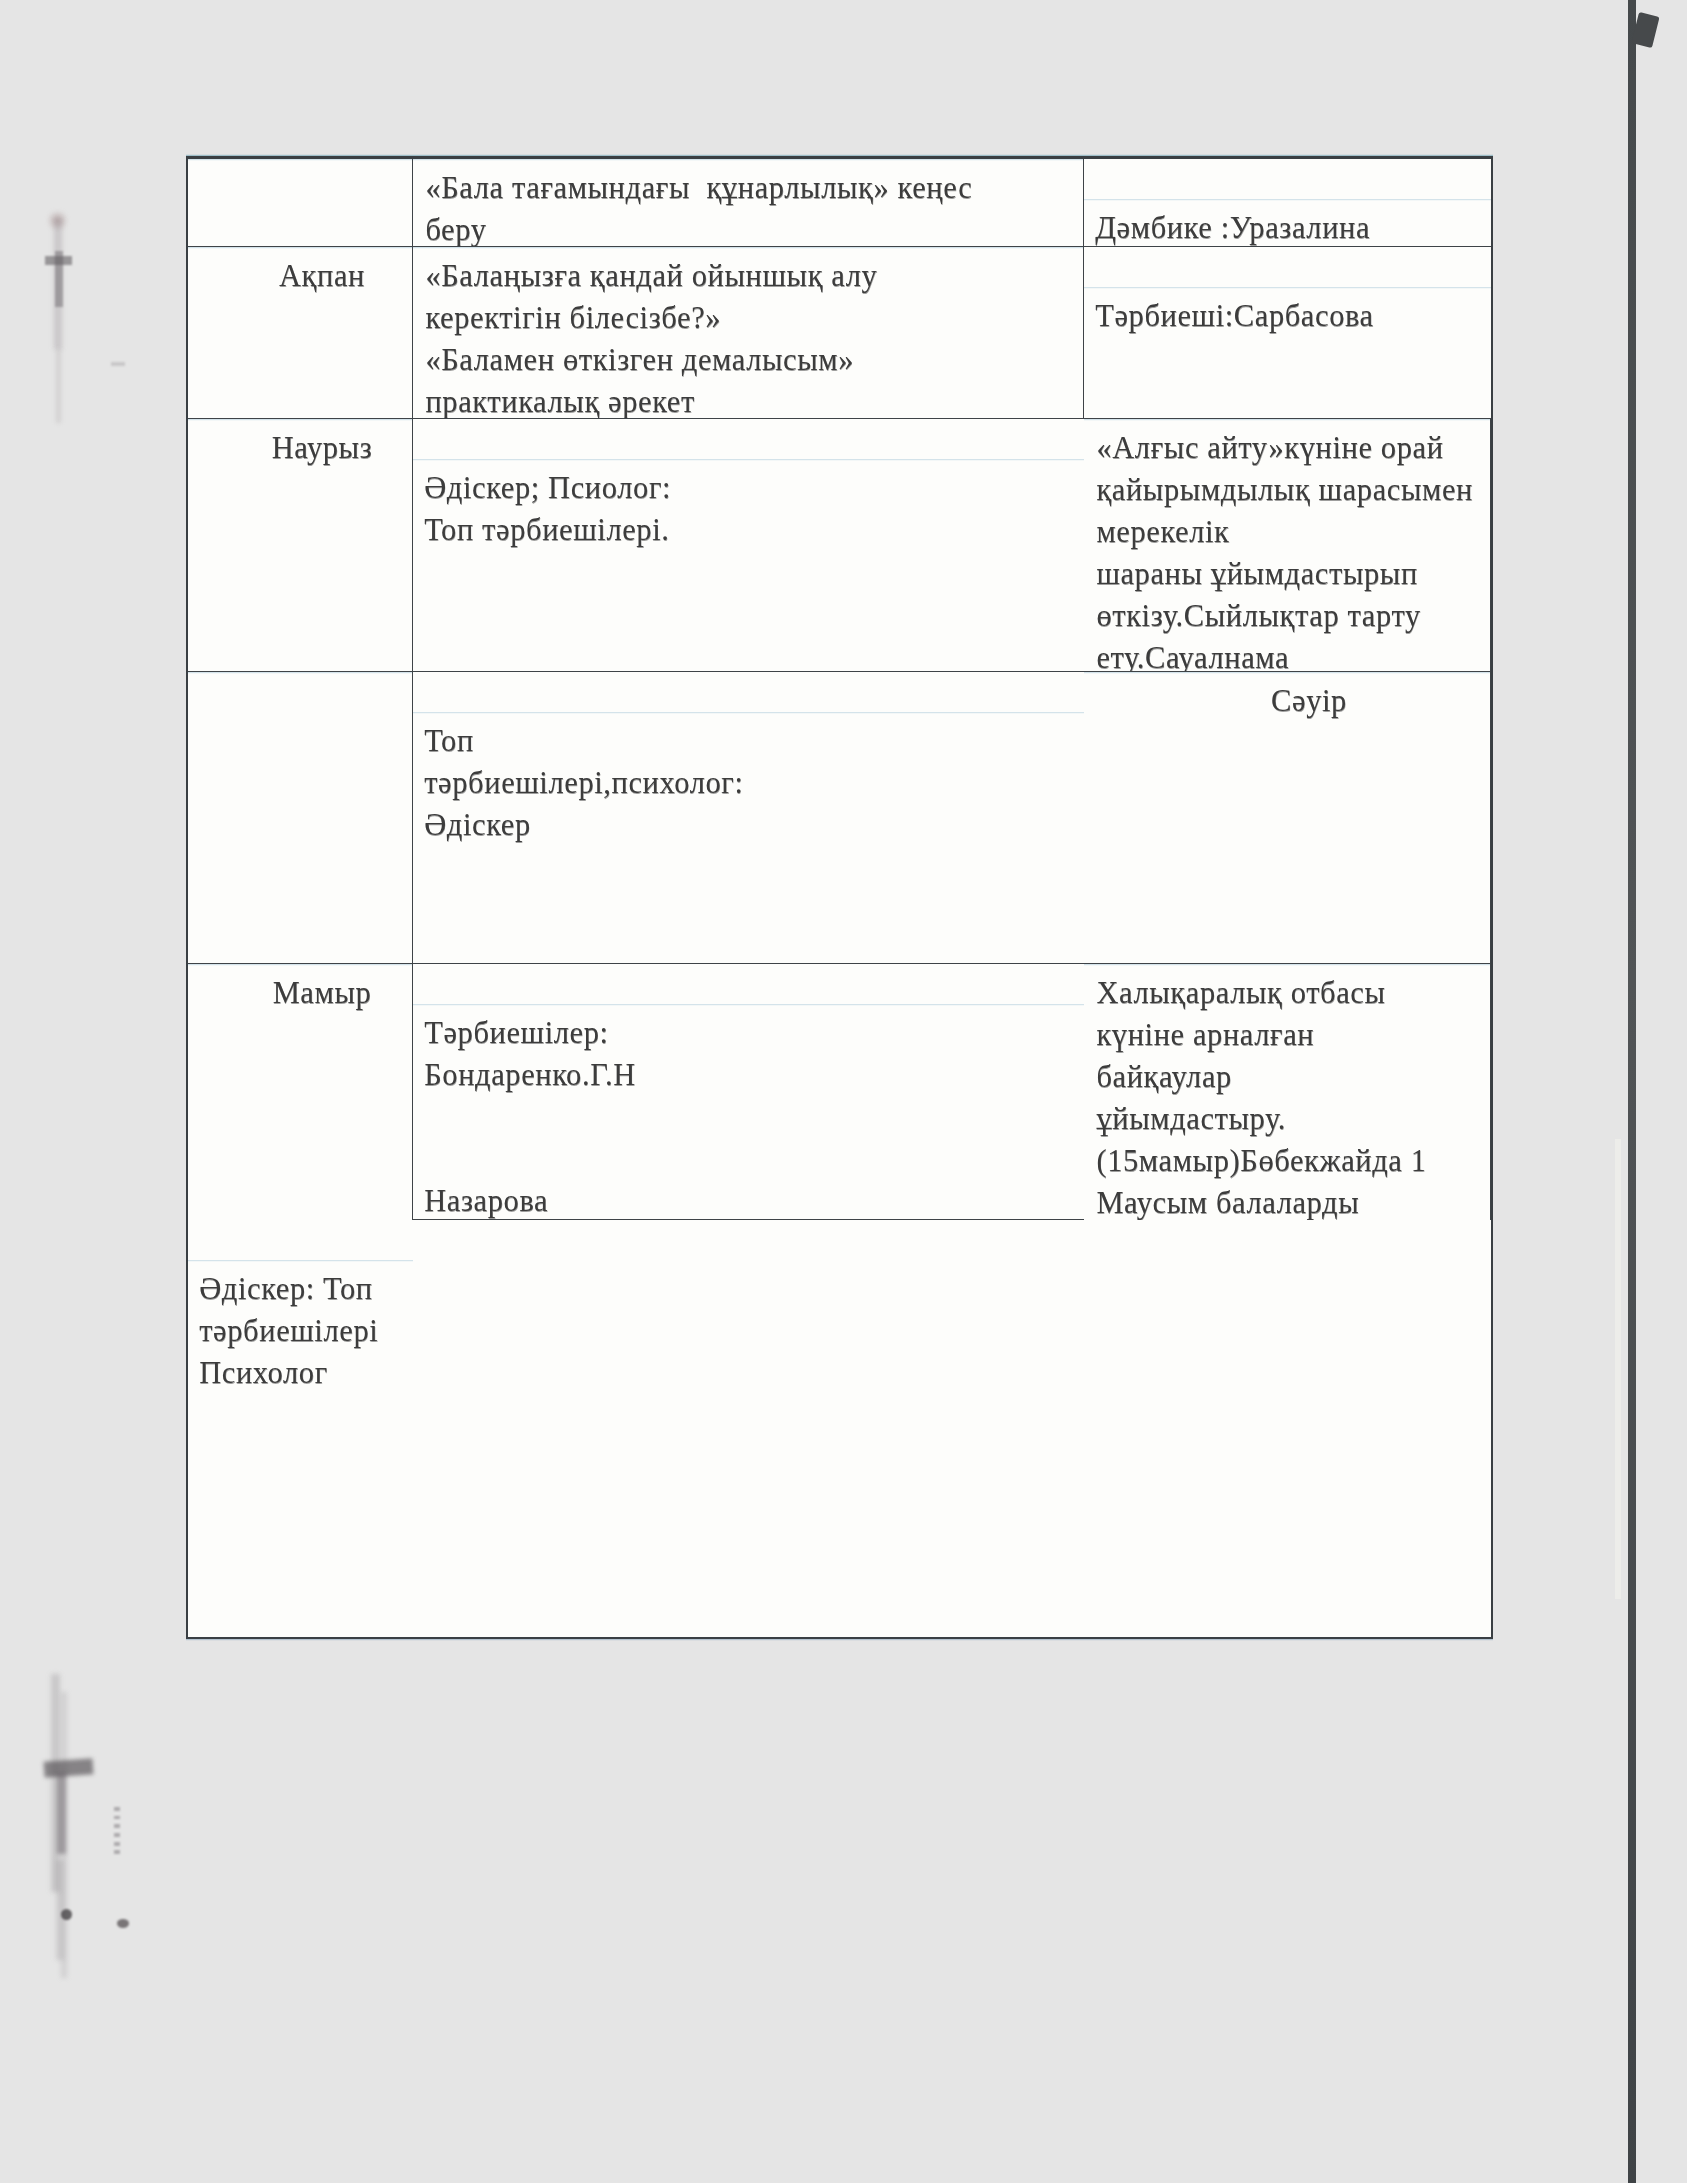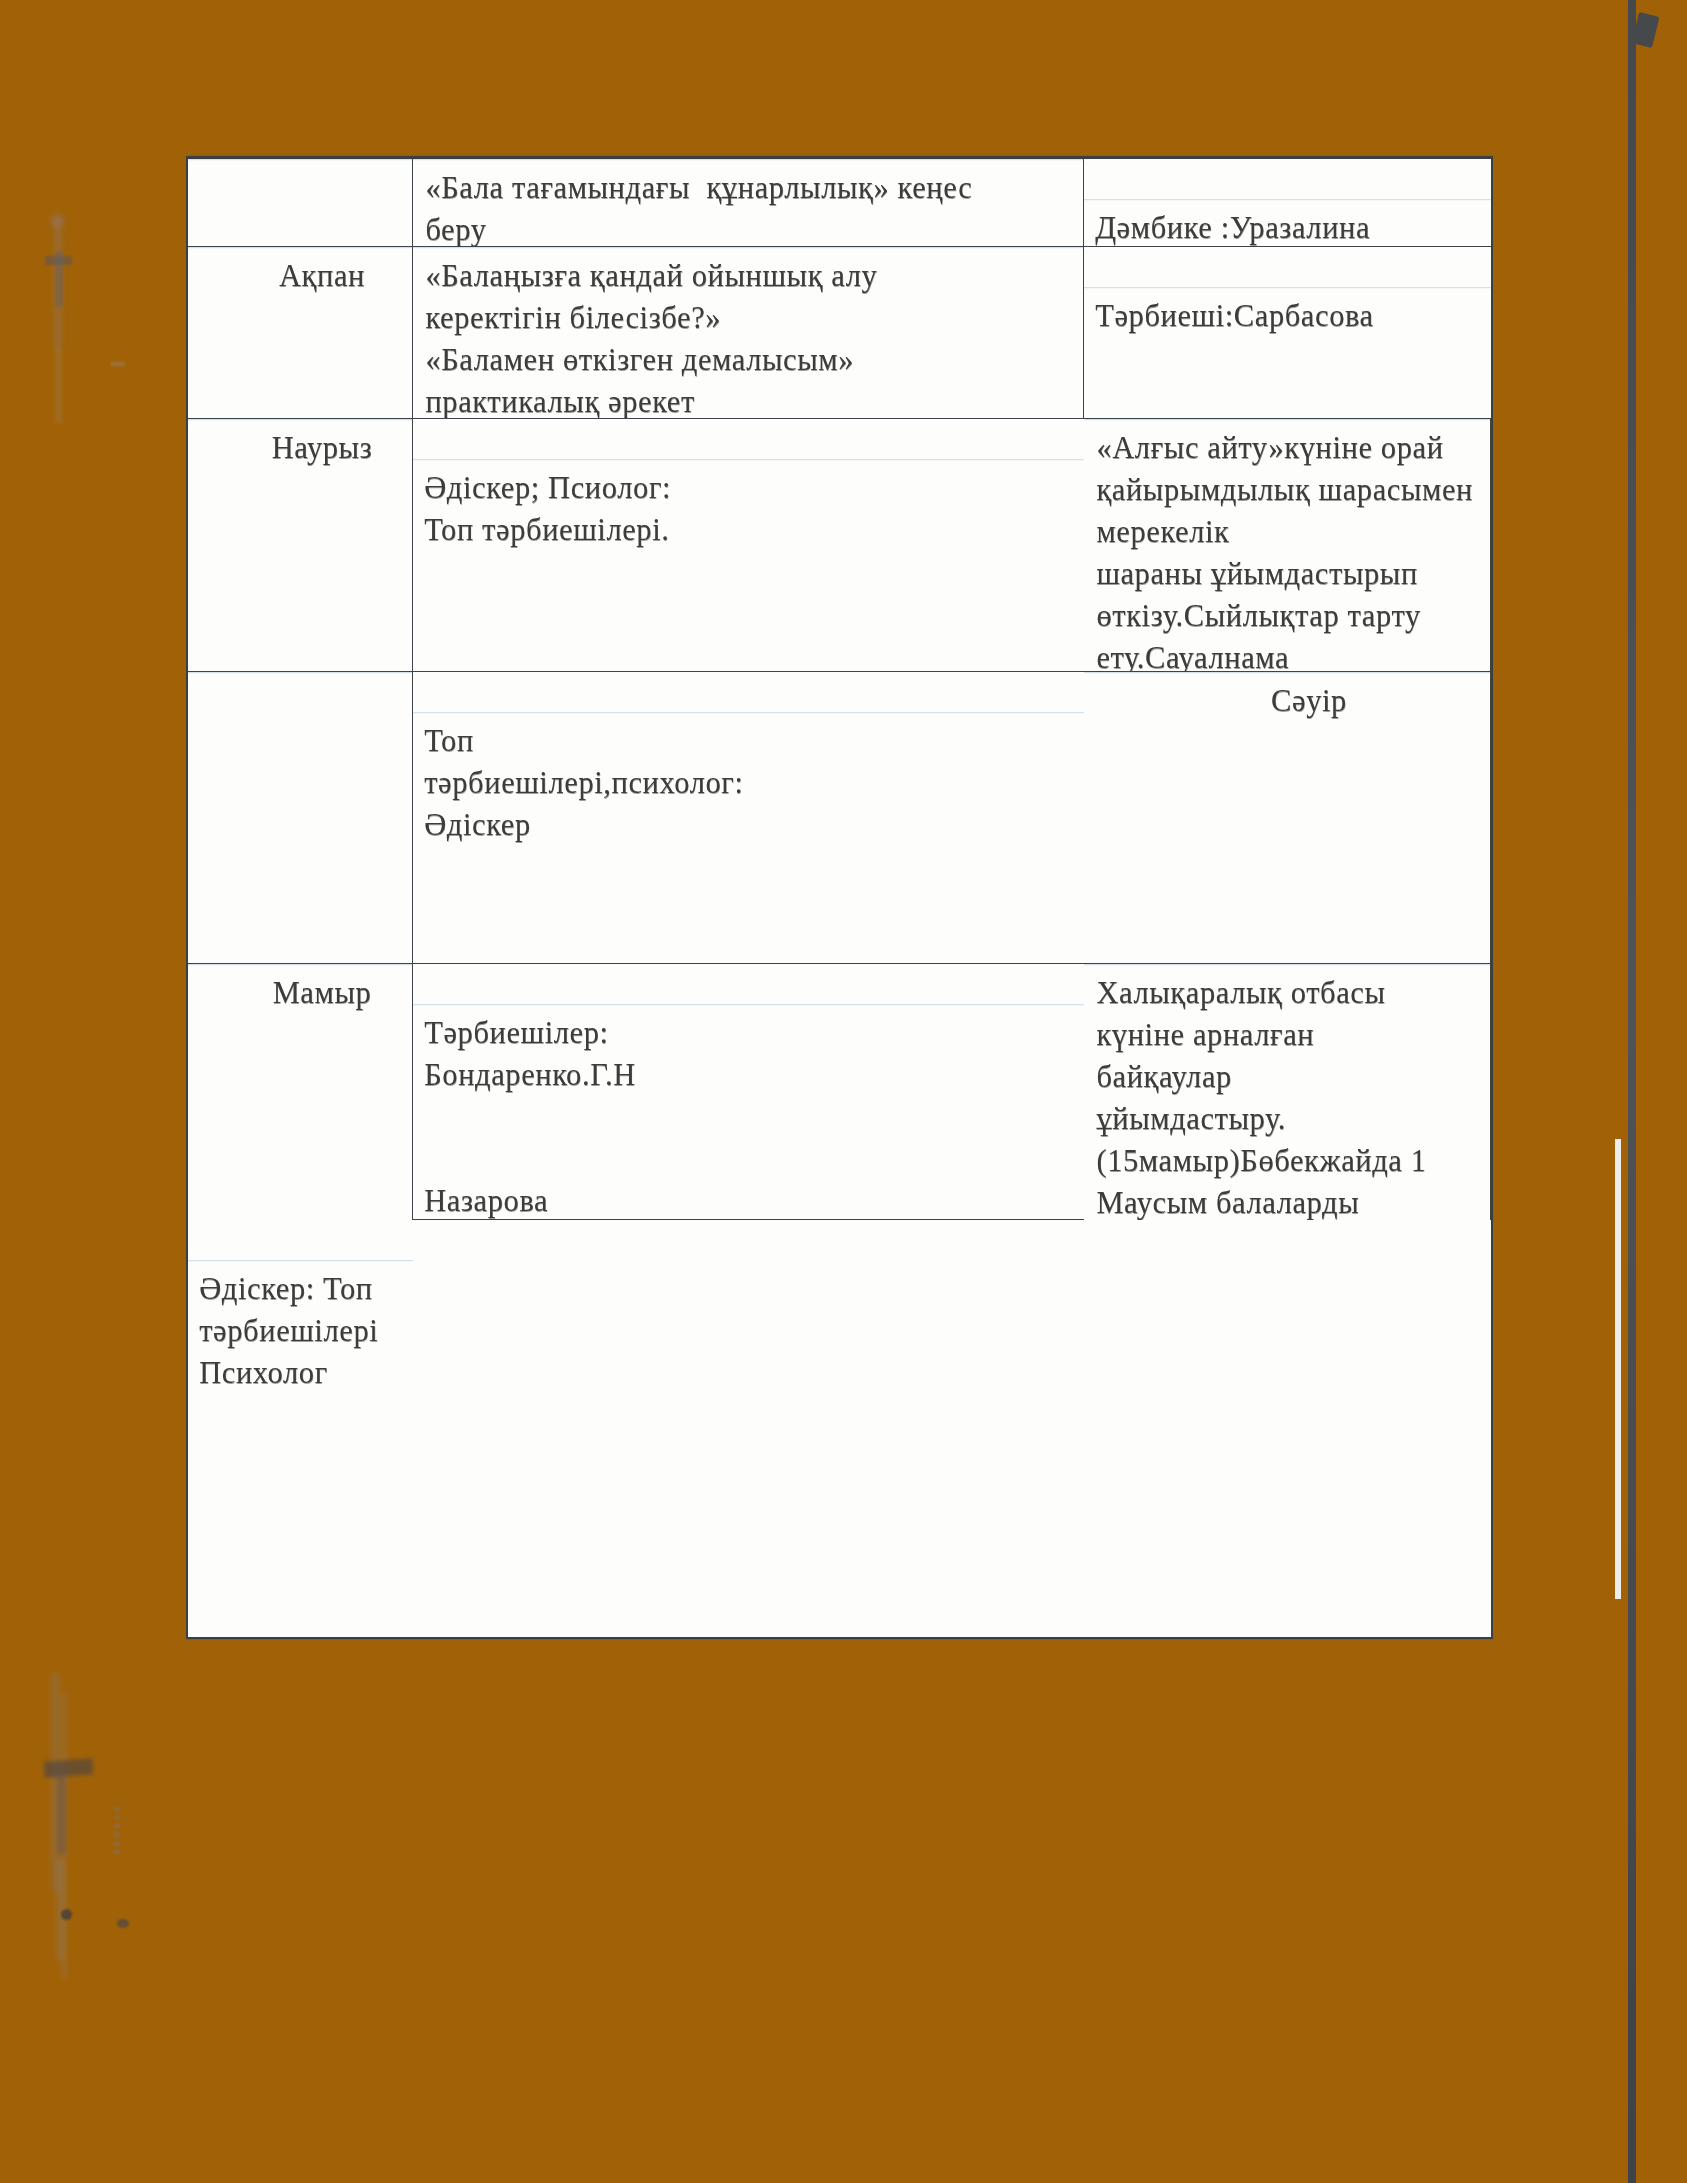--- a/index.html
+++ b/index.html
@@ -1,20 +1,20 @@
 <!DOCTYPE html>
 <html style="font-size:10px"><head>
 <meta charset="utf-8">
 <style>
   * { box-sizing: border-box; margin: 0; padding: 0; }
   html, body { width: 1687px; height: 2183px; }
   body { background: #ffffff; }
   .page {
     position: relative; width: 1687px; height: 2183px;
-    background: #a16207; overflow: hidden;
+    background: #e5e5e5; overflow: hidden;
     font-family: "Liberation Serif", "DejaVu Serif", serif;
     color: #3c3c3c;
   }
   
   .doc-table {
     position: absolute; left: 186px; top: 156px;
     display: grid;
     grid-template-columns: 225px 671px 407px;
     grid-template-rows: 88px 172px 253px 292px 256px 417px;
     border: 2.5px solid #3a3f43;

